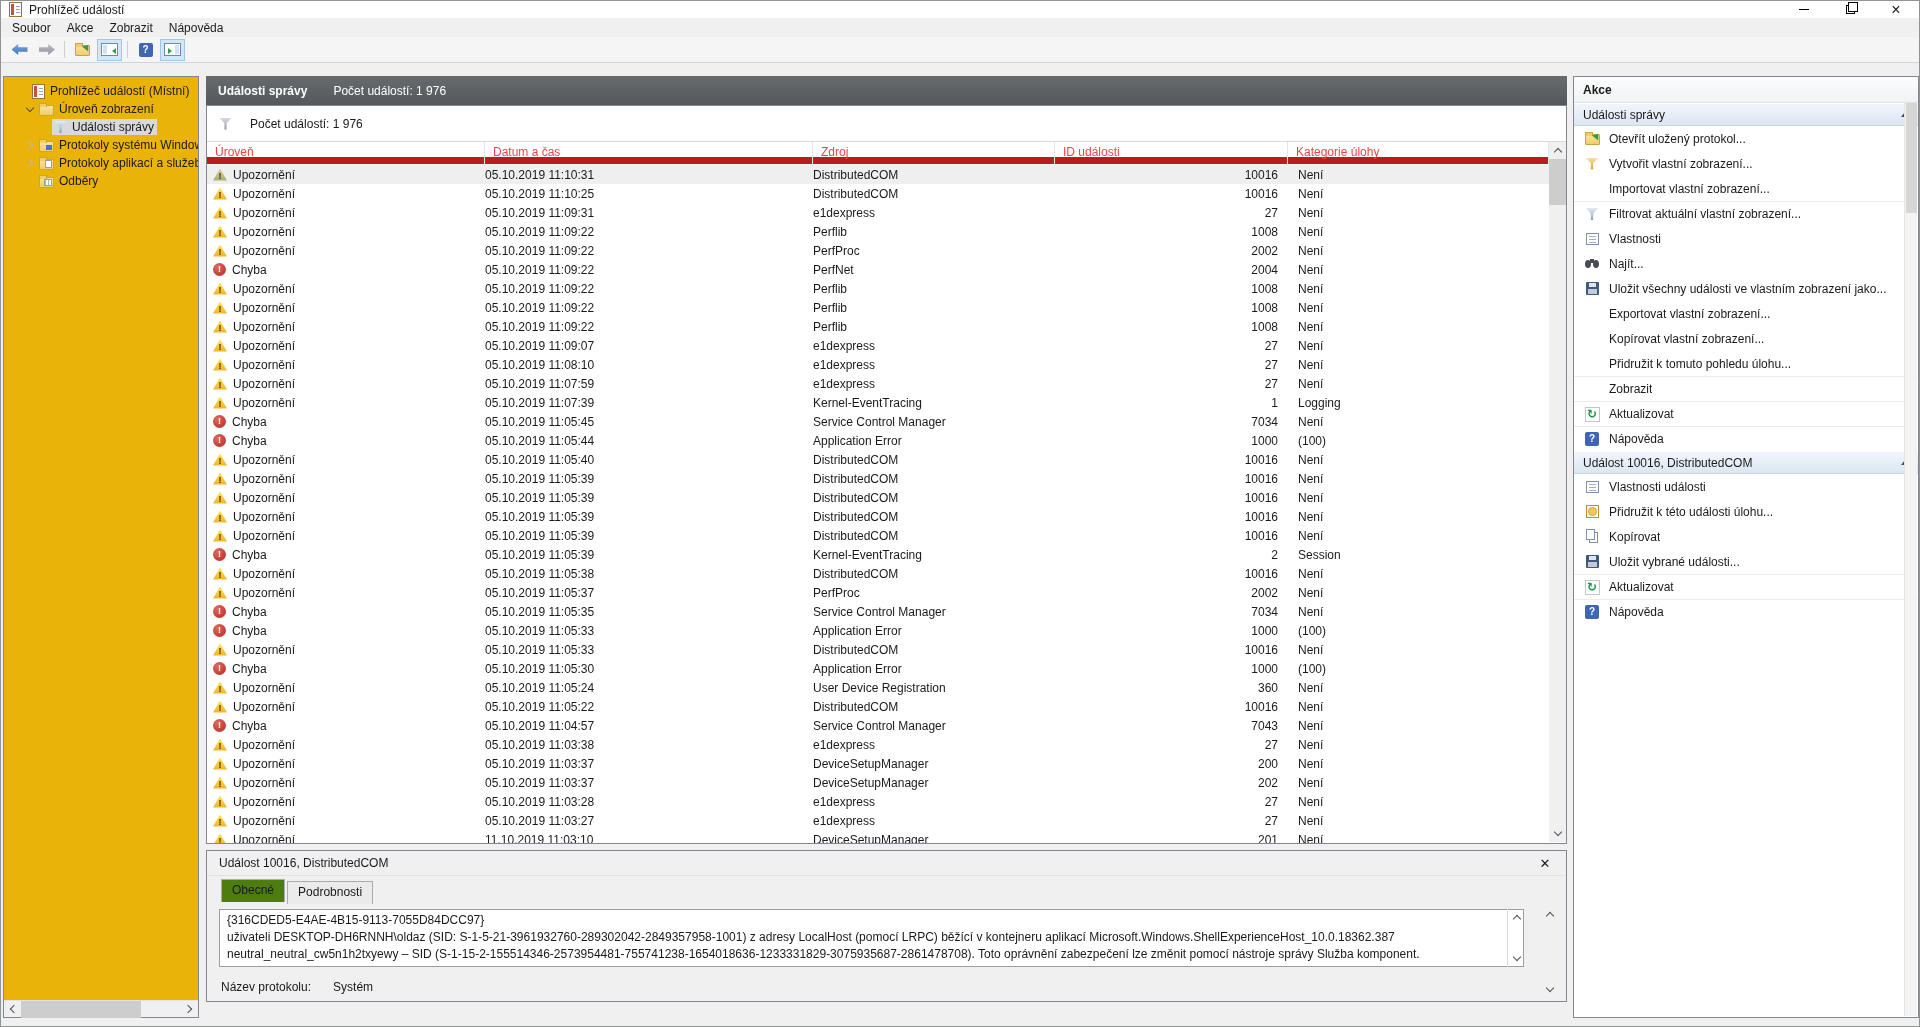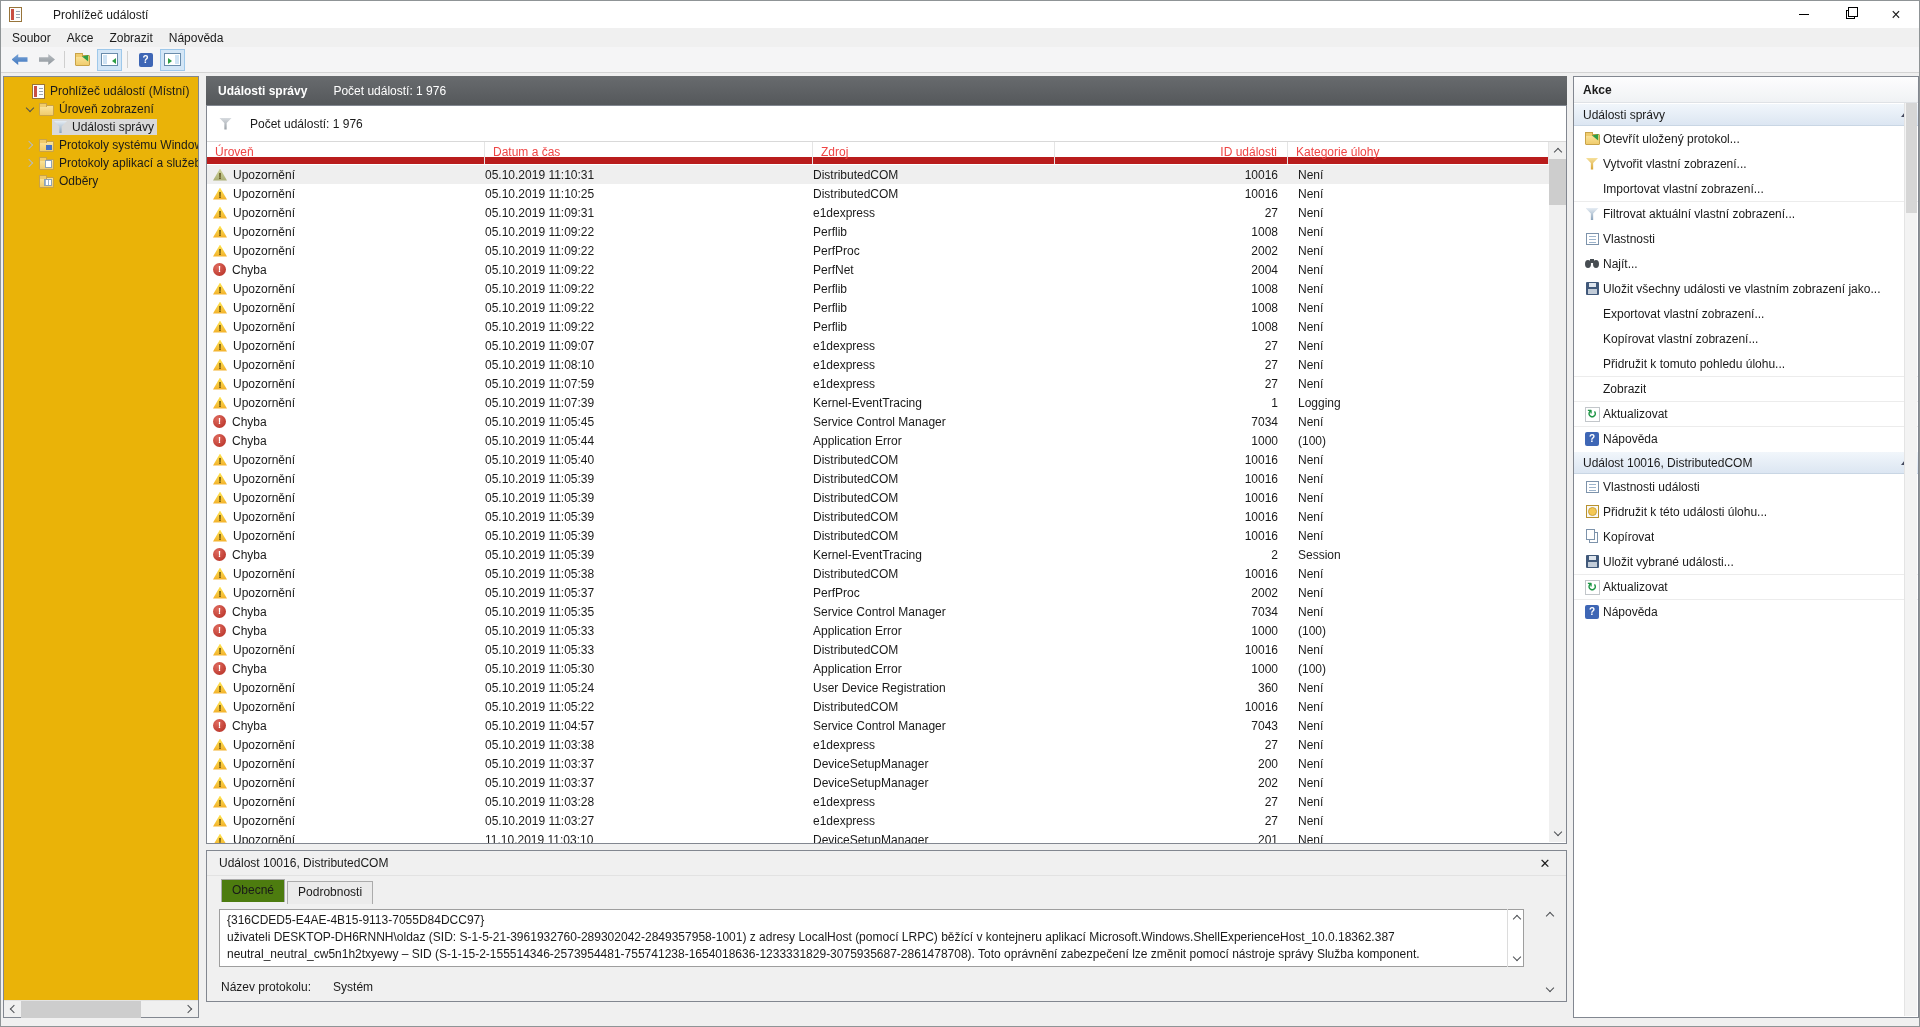--- a/index.html
+++ b/index.html
@@ -2,21 +2,21 @@
 <html><head>
 <meta charset="utf-8">
 <style>
   * { box-sizing:border-box; margin:0; padding:0; }
   html,body { width:1920px; height:1027px; overflow:hidden;
     font-family:"Liberation Sans","DejaVu Sans",sans-serif; font-size:12px; color:#1a1a1a; }
   .window { position:relative; width:1920px; height:1027px; background:#f0f0f0;
     border:1px solid #8f9496; overflow:hidden; }
 
   
-  .titlebar { height:27px; background:#fff; display:flex; align-items:center;gap:24px; }
+  .titlebar { height:17px; background:#fff; display:flex; align-items:center; }
   .titlebar .title { margin-left:7px; font-size:12px; }
   .win-controls { margin-left:auto; display:flex; height:29px; }
   .wbtn { width:46px; height:29px; display:flex; align-items:center; justify-content:center; }
   .glyph-min { width:10px; height:1px; background:#000; display:block; }
   .glyph-restore { position:relative; width:9px; height:9px; border:1px solid #000; background:#fff; display:block; }
   .glyph-restore::before { content:""; position:absolute; left:1px; bottom:1px; width:8px; height:8px;
     border:1px solid #000; background:#fff; }
   .glyph-close { font-size:16px; line-height:16px; }
 
   
@@ -112,21 +112,21 @@
     background:linear-gradient(#686b6e,#55585b); color:#fff; display:flex; align-items:center; padding-left:12px; }
   .center-header .h-title { font-weight:bold; }
   .center-header .h-sub { margin-left:26px; }
   .list-frame { position:absolute; left:205px; top:104px; width:1361px; height:739px; background:#fff;
     border:1px solid #828790; }
   .filterbar { height:36px; border-bottom:1px solid #d9d9d9; display:flex; align-items:center; padding-left:12px; }
   .filterbar span.txt { margin-left:18px; }
   .cols,.row { display:grid; grid-template-columns:278px 328px 242px 233px 1fr; align-items:center; }
   .cols { height:22px; border-bottom:7px solid #b91c1c; color:#ef4444; margin-right:17px; }
   .cols .cell { padding-left:8px; border-right:1px solid #e5e5e5; height:22px; line-height:21px; overflow:hidden; }
-  .cols .cell.r { text-align:right; padding-right:10px; }
+  .cols .cell.r { padding-right:10px; }
   .rows { position:absolute; left:0; top:59px; bottom:0; right:17px; overflow:hidden; }
   .row { height:19px; }
   .row.selected { background:#efefef; }
   .row .lvl { display:flex; align-items:center; gap:6px; padding-left:6px; overflow:hidden; }
   .row .cell { overflow:hidden; white-space:nowrap; }
   .row .cell.r { text-align:right; padding-right:10px; }
   .row .cell.cat { padding-left:10px; }
   .vscroll { position:absolute; top:36px; bottom:1px; right:0; width:17px; background:#f0f0f0; }
   .vscroll .sb-btn { position:absolute; left:0; width:17px; height:17px; display:flex; align-items:center; justify-content:center; }
   .vscroll .sb-btn.top { top:0; } .vscroll .sb-btn.bot { bottom:0; }
@@ -156,21 +156,21 @@
   .actions { position:absolute; left:1572px; top:75px; width:346px; height:942px; background:#fff;
     border:1px solid #828790; }
   .a-title { height:26px; line-height:26px; font-weight:bold; padding-left:9px;
     background:linear-gradient(#fdfdfe,#f0f2f4); border-bottom:1px solid #dfe2e6; }
   .a-section-header { height:23px; display:flex; align-items:center; padding:0 9px;
     background:linear-gradient(#f1f6fb,#dce6f2); border-bottom:1px solid #c9d6e4; border-top:1px solid #fff; }
   .a-section-header .tri-up { margin-left:auto; }
   .a-item { height:25px; display:flex; align-items:center; padding:0 8px 0 7px; }
   .a-item.sep { border-top:1px solid #ececec; }
   .a-item .islot { width:22px; display:flex; justify-content:center; flex:none; }
-  .a-item .lbl { white-space:nowrap; overflow:hidden; }
+  .a-item .lbl { margin-left:6px; white-space:nowrap; overflow:hidden; }
   .a-item .tri-right { margin-left:auto; }
   .a-scroll { position:absolute; right:1px; top:26px; bottom:1px; width:13px; background:#f3f3f3; border-left:1px solid #e4e4e4; }
   .a-scroll .thumb { position:absolute; top:0; left:1px; width:11px; height:110px; background:#d6d6d6; }
 </style>
 </head>
 <body>
 
 <div class="window">
 
   <div class="titlebar">

